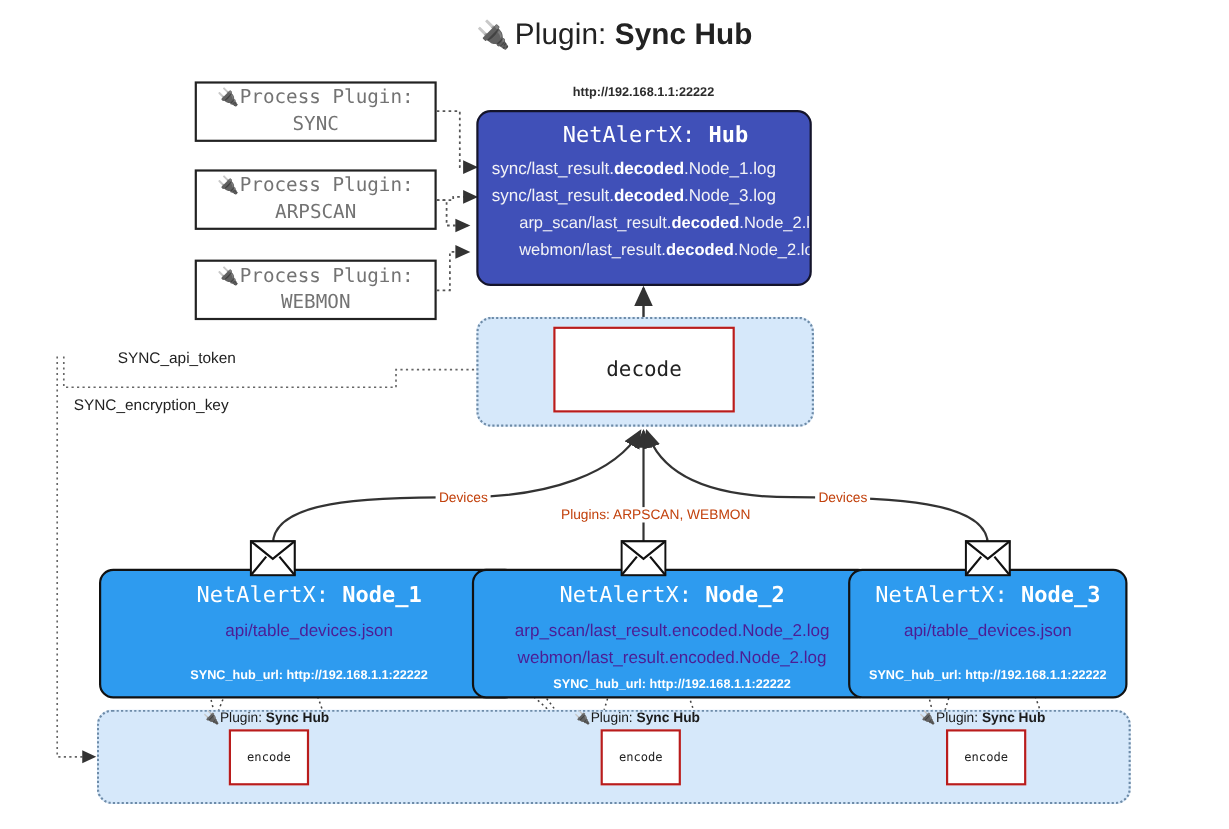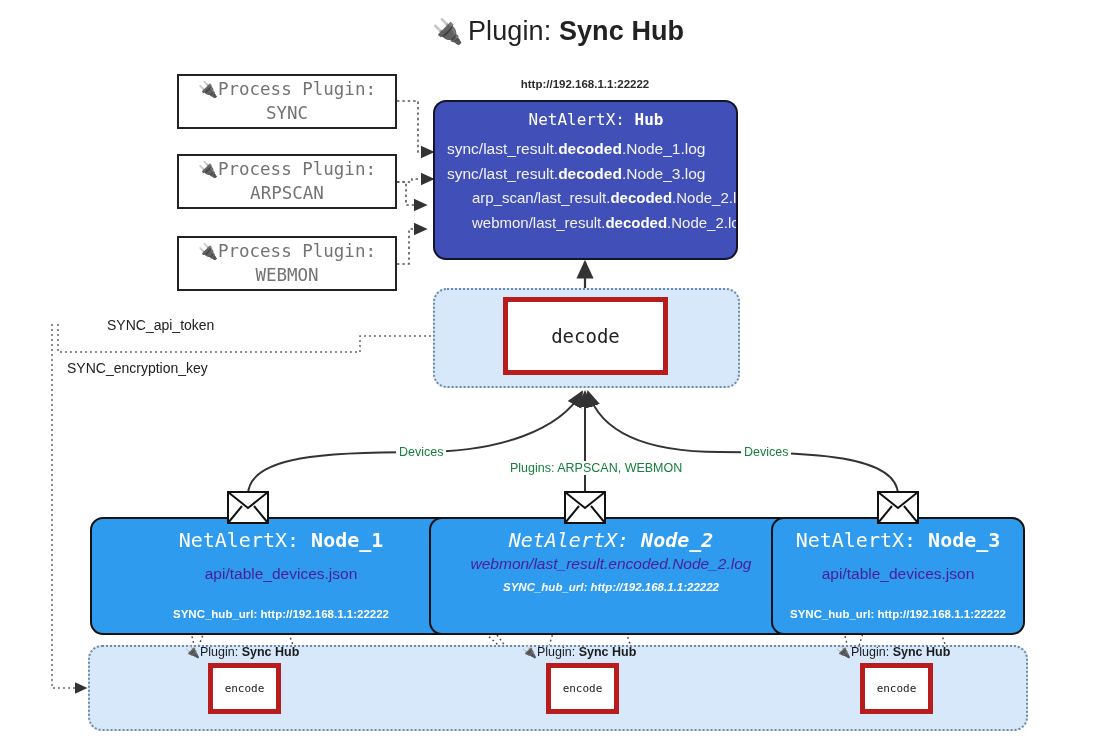--- a/index.html
+++ b/index.html
@@ -74,21 +74,21 @@
   #hub {
     border: 2px solid #14142b;
     border-radius: 13px;
     background: #4050b8;
     color: #ffffff;
     padding-top: 8px;
     overflow: hidden;
   }
   #hub .hub-title {
     font-family: "DejaVu Sans Mono", "Liberation Mono", monospace;
-    font-size: 16px;
+    font-size: 20px;
     text-align: center;
     margin-bottom: 7px;
     white-space: nowrap;
     padding-left: 21px;
   }
   #hub .hub-title .strong { font-weight: bold; }
   #hub .hub-row {
     font-size: 15.5px;
     line-height: 1.62;
     padding-left: 12px;
@@ -99,21 +99,21 @@
   #hub .hub-row.wide { padding-left: 5px; font-size: 15px; margin-left: 32px; }
 
   
   .dash-group {
     border: 2px dotted #6d8ba8;
     border-radius: 14px;
     background: #d6e8fa;
     z-index: 2;
   }
   .plain-box {
-    border: 5px solid #b91c1c;
+    border: 2px solid #b91c1c;
     background: #ffffff;
     display: flex;
     align-items: center;
     justify-content: center;
     font-family: "DejaVu Sans Mono", "Liberation Mono", monospace;
     color: #222222;
   }
   #decode-box { font-size: 19px; }
   .encode-box { font-size: 11px; }
 
@@ -148,21 +148,21 @@
   }
 
   
   .envelope { position: absolute; z-index: 5; }
 
   
   .elabel {
     position: absolute;
     z-index: 4;
     font-size: 12.5px;
-    color: #15803d;
+    color: #c2410c;
     background: #ffffff;
     white-space: nowrap;
     padding: 0 3px;
   }
   .plugin-tag {
     position: absolute;
     z-index: 5;
     font-size: 12.5px;
     color: #1b1b1b;
     white-space: nowrap;
@@ -304,24 +304,25 @@
   </div>
 
   <div class="node netnode" style="left:90px; top:517px; width:382px; height:118px;">
     <div class="nn-title">
       <span>NetAlertX: </span><span class="strong">Node_1</span>
     </div>
     <div class="nn-line first">api/table_devices.json</div>
     <div class="nn-foot" style="margin-top:21px;">SYNC_hub_url: http://192.168.1.1:22222</div>
   </div>
 
-  <div class="node netnode" style="left:429px; top:517px; width:364px; height:118px;font-style:italic;">
+  <div class="node netnode" style="left:429px; top:517px; width:364px; height:118px;">
     <div class="nn-title">
       <span>NetAlertX: </span><span class="strong">Node_2</span>
     </div>
+    <div class="nn-line first">arp_scan/last_result.encoded.Node_2.log</div>
     <div class="nn-line">webmon/last_result.encoded.Node_2.log</div>
     <div class="nn-foot" style="margin-top:4px;">SYNC_hub_url: http://192.168.1.1:22222</div>
   </div>
 
   <div class="node netnode" style="left:771px; top:517px; width:254px; height:118px;">
     <div class="nn-title">
       <span>NetAlertX: </span><span class="strong">Node_3</span>
     </div>
     <div class="nn-line first">api/table_devices.json</div>
     <div class="nn-foot" style="margin-top:21px;">SYNC_hub_url: http://192.168.1.1:22222</div>

